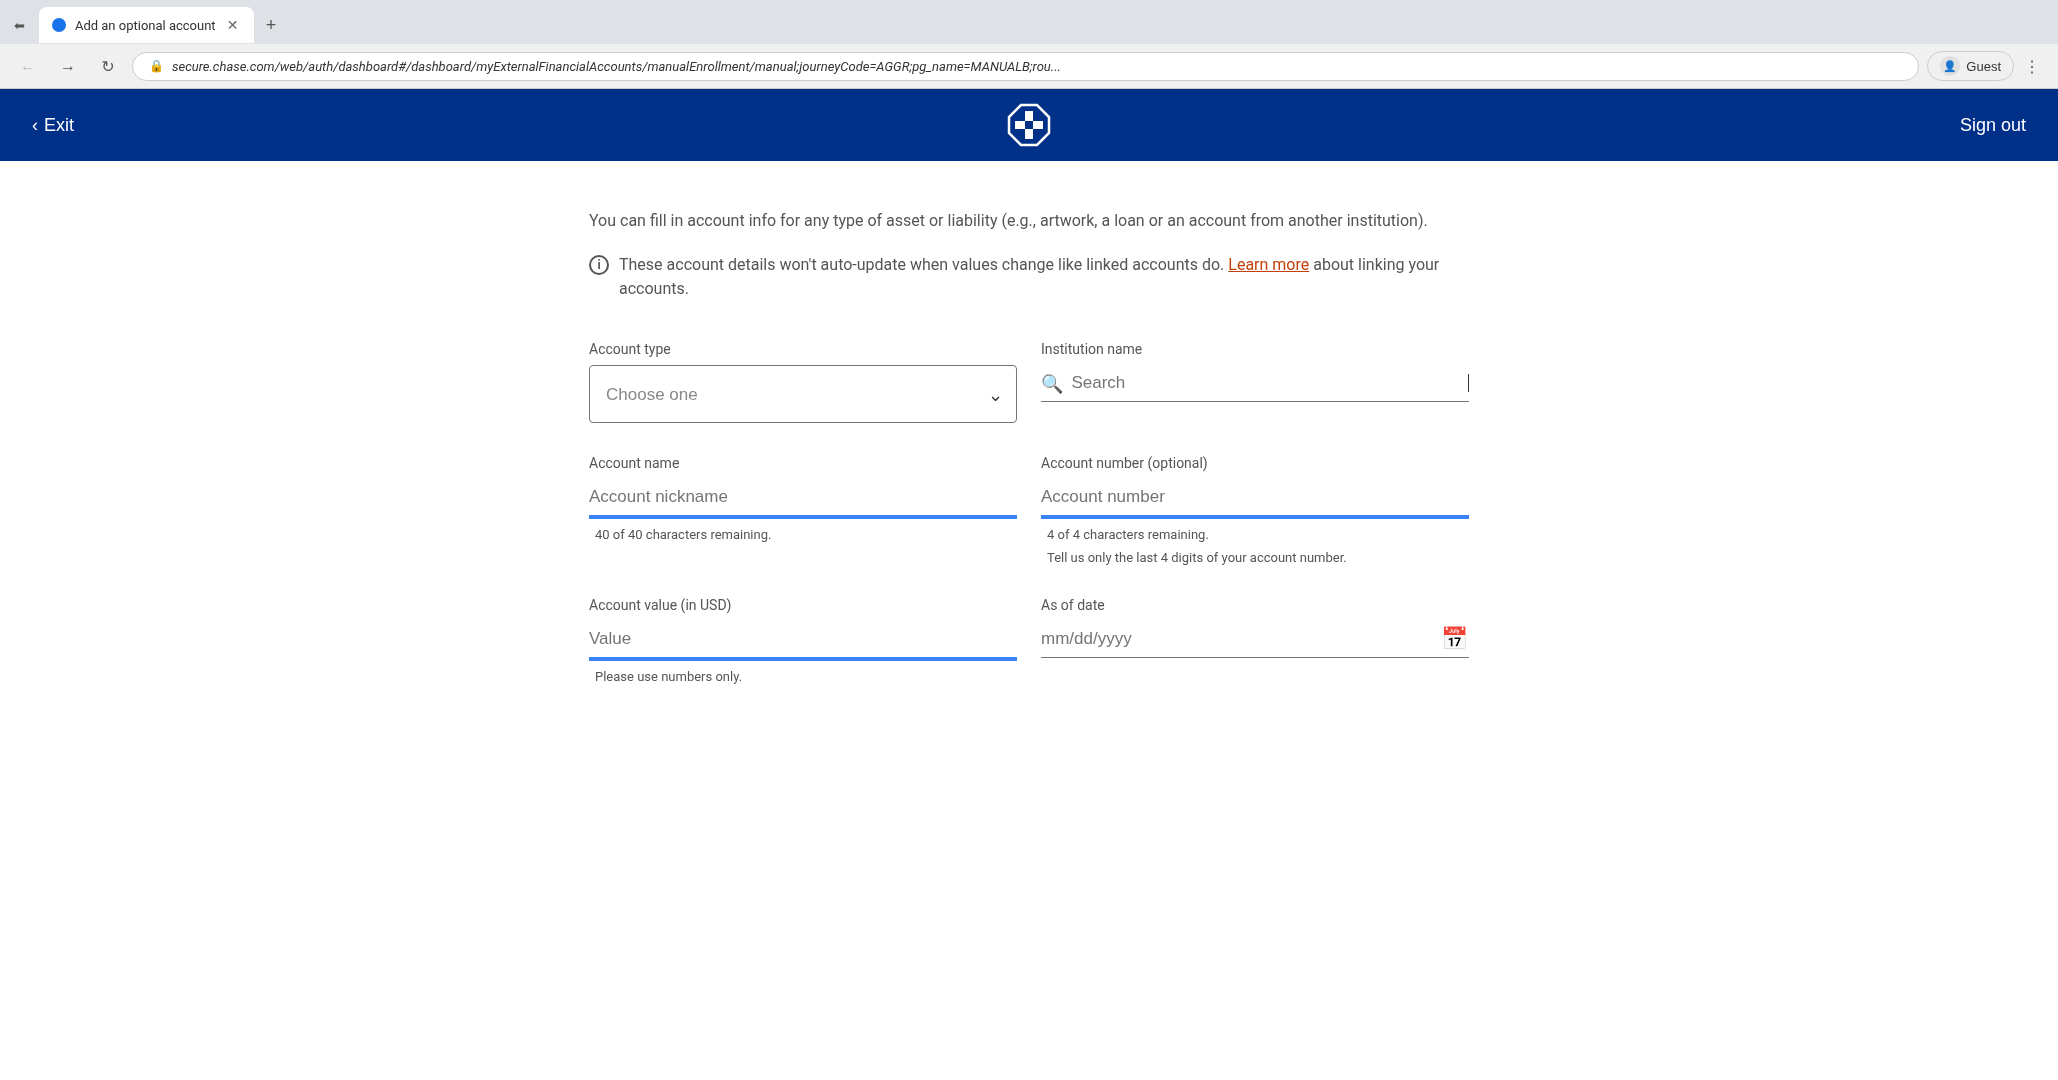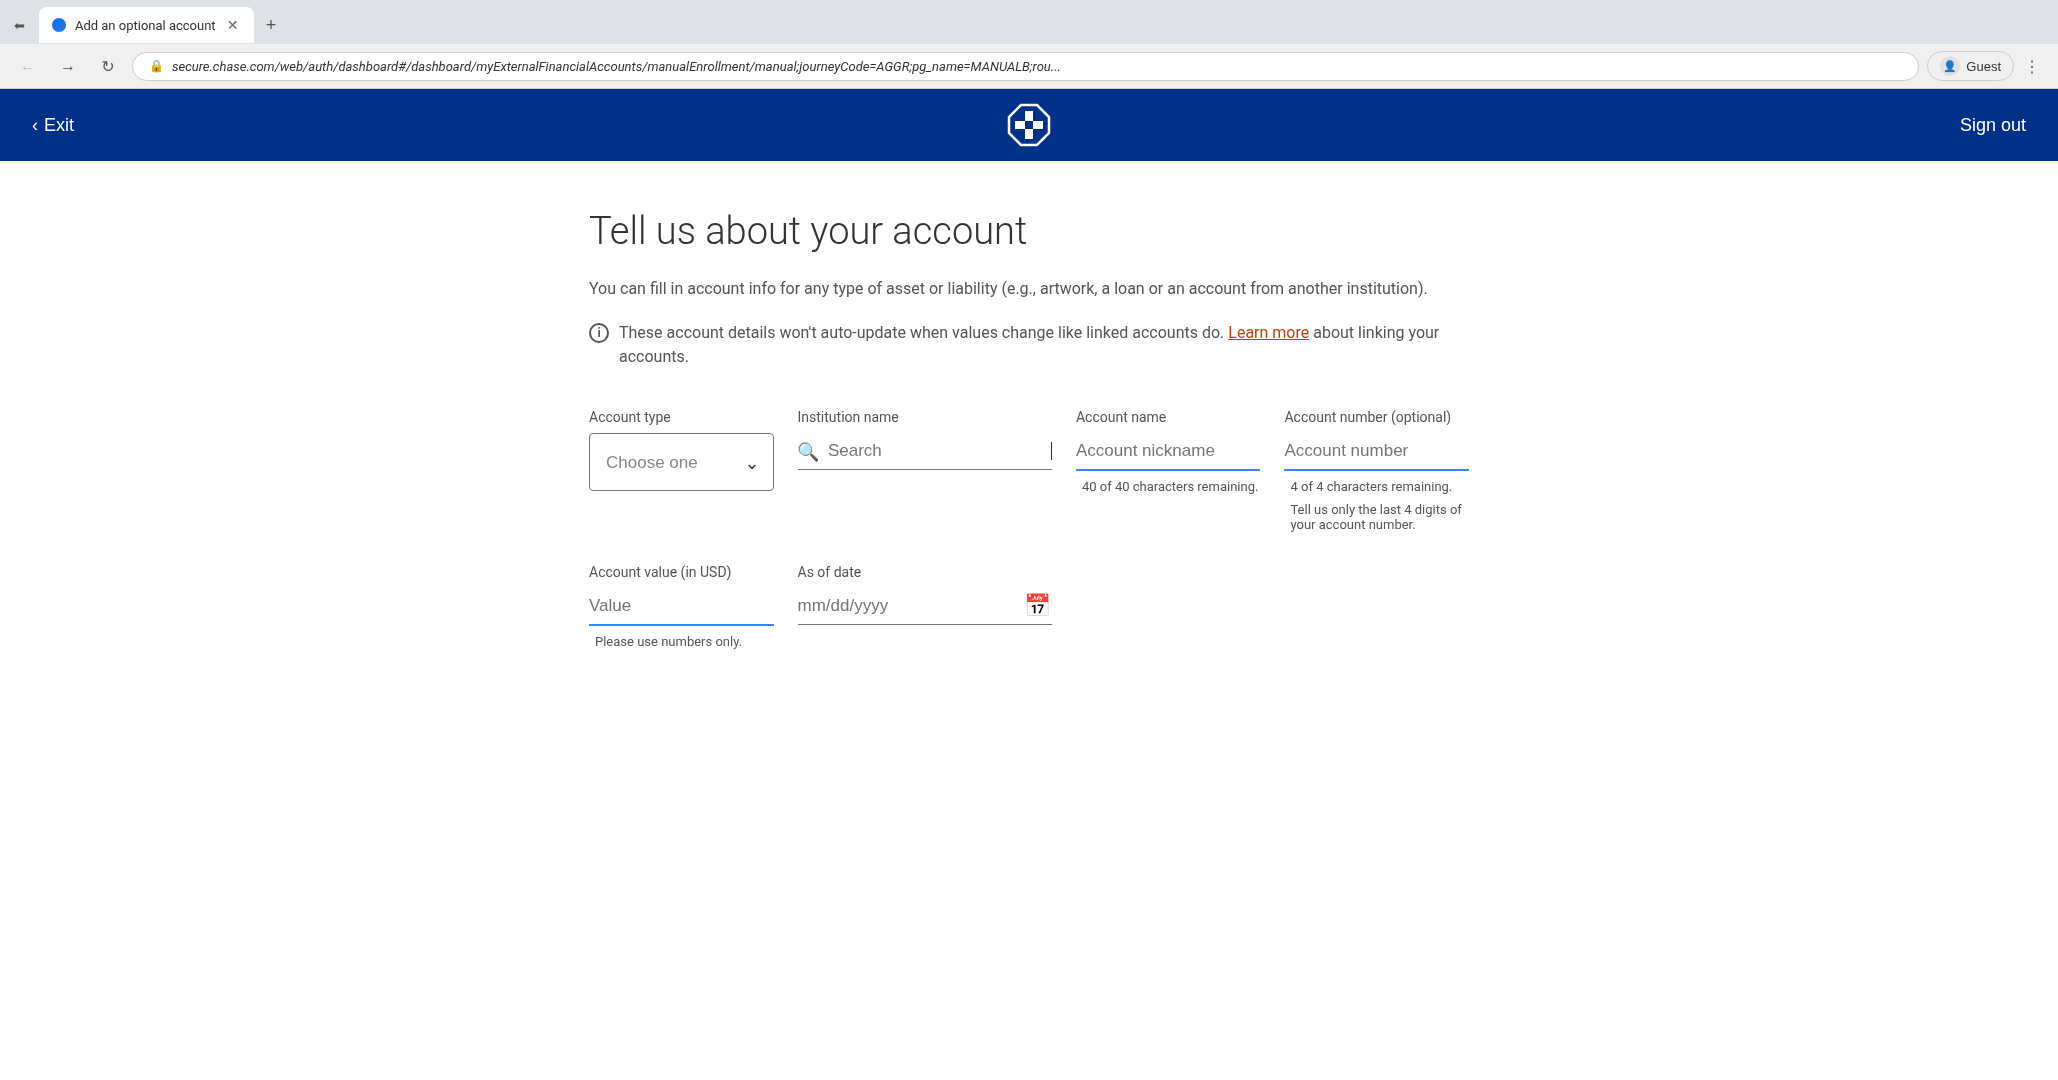--- a/index.html
+++ b/index.html
@@ -308,21 +308,21 @@
 
     .learn-more-link {
       color: #c2410c;
       text-decoration: underline;
       cursor: pointer;
     }
 
     
     .form-grid {
       display: grid;
-      grid-template-columns: 1fr 1fr 1fr 1fr;
+      grid-template-columns: 1fr 1fr;
       gap: 32px 24px;
     }
 
     .form-group {
       display: flex;
       flex-direction: column;
     }
 
     .form-label {
       font-size: 14px;
@@ -354,21 +354,21 @@
       top: 50%;
       transform: translateY(-50%);
       pointer-events: none;
       color: #333;
       font-size: 18px;
     }
 
     .form-input {
       width: 100%;
       border: none;
-      border-bottom: 2px solid #3b82f6;
+      border-bottom: 4px solid #3b82f6;
       padding: 8px 0;
       font-size: 17px;
       color: #c2410c;
       outline: none;
       background: transparent;
     }
 
     .form-hint {
       font-size: 13px;
       color: #555;
@@ -487,21 +487,20 @@
       <rect x="18" y="8" width="8" height="28" fill="white"></rect>
       <rect x="8" y="18" width="28" height="8" fill="white"></rect>
       <rect x="18" y="18" width="8" height="8" fill="#003087"></rect>
     </svg>
   </div>
 
   <button class="sign-out-btn">Sign out</button>
 </div>
 
 <div class="main-content">
-  <h1 class="page-title">Tell us about your account</h1>
 
   <p class="description">You can fill in account info for any type of asset or liability (e.g., artwork, a loan or an account from another institution).</p>
 
   <div class="info-box">
     <div class="info-icon">i</div>
     <div class="info-text">
       <span>These account details won't auto-update when values change like linked accounts do.</span>
       <span> </span>
       <a class="learn-more-link">Learn more</a>
       <span> </span>

